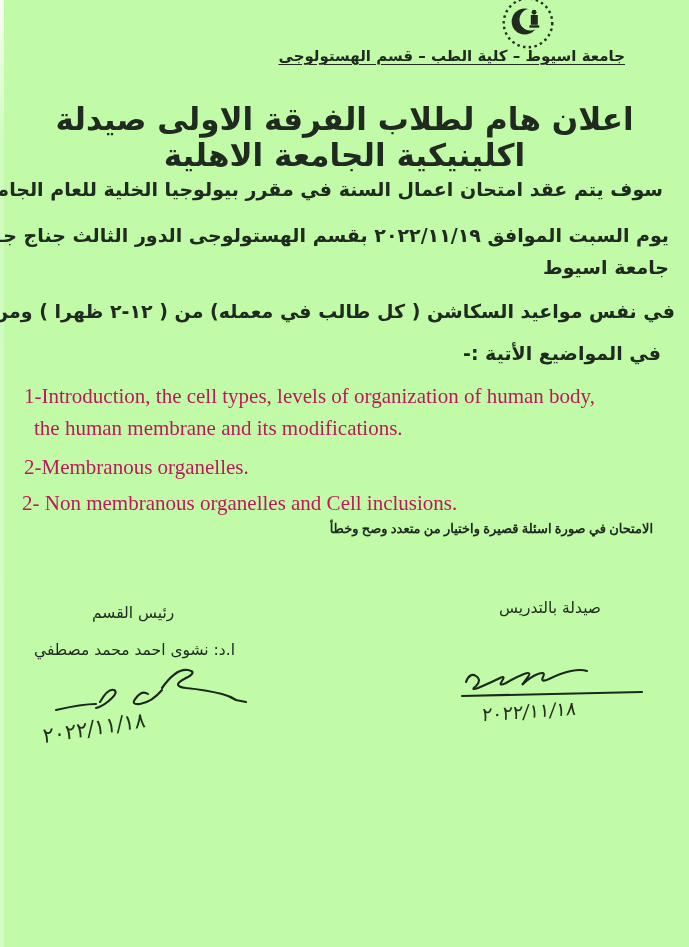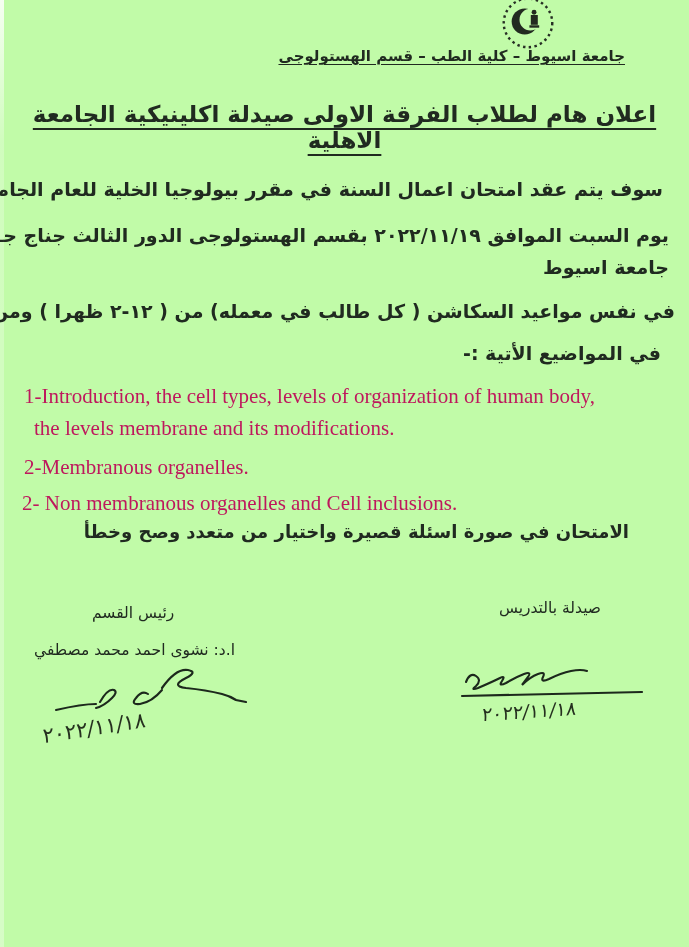--- a/index.html
+++ b/index.html
@@ -17,33 +17,33 @@
   }
   .emblem{position:absolute;left:500px;top:-7px;width:56px;height:58px;}
   .dept-line{
     position:absolute;top:47px;right:64px;
     font-size:15px;font-weight:bold;direction:rtl;
     text-decoration:underline;text-underline-offset:3px;
     letter-spacing:.2px;
   }
   .doc-title{
     position:absolute;top:101px;left:0;right:0;text-align:center;
-    direction:rtl;font-size:23px;font-weight:bold;
-    text-decoration:underline;text-underline-offset:6px;
+    direction:rtl;font-size:31px;font-weight:bold;
+    text-underline-offset:6px;
   }
   .ar-line{
     position:absolute;direction:rtl;font-weight:bold;
     font-size:19px;white-space:nowrap;
   }
   .b1{top:178px;right:26px;}
   .b2{top:224px;right:20px;}
   .b3{top:256px;right:20px;}
   .b4{top:300px;right:14px;}
   .b5{top:342px;right:28px;margin-left:18px;}
-  .exam-format{top:521px;right:60px;font-size:18px;}
+  .exam-format{top:521px;right:36px;font-size:13px;font-family:Liberation Serif, serif;}
   .en-line{
     position:absolute;
     font-family:Liberation Serif, serif;
     font-size:21px;color:#be185d;white-space:nowrap;
   }
   .t0{top:384px;left:24px;}
   .t1{top:416px;left:34px;}
   .t2{top:455px;left:24px;}
   .t3{top:491px;left:22px;}
   .sig-role,.sig-name{
@@ -83,21 +83,21 @@
 
   <div class="doc-title">اعلان هام لطلاب الفرقة الاولى صيدلة اكلينيكية الجامعة الاهلية</div>
 
   <div class="ar-line b1">سوف يتم عقد امتحان اعمال السنة في مقرر بيولوجيا الخلية للعام الجامعى ٢٠٢٣/٢٠٢٢</div>
   <div class="ar-line b2">يوم السبت الموافق ٢٠٢٢/١١/١٩ بقسم الهستولوجى الدور الثالث جناج جـ - كلية الطب</div>
   <div class="ar-line b3">جامعة اسيوط</div>
   <div class="ar-line b4">في نفس مواعيد السكاشن ( كل طالب في معمله) من ( ١٢-٢ ظهرا ) ومن ( ٢-٤ظهرا)</div>
   <div class="ar-line b5">في المواضيع الأتية :-</div>
 
   <div class="en-line t0">1-Introduction, the cell types, levels of organization of human body,</div>
-  <div class="en-line t1">the levels membrane and its modifications.</div>
+  <div class="en-line t1">the human membrane and its modifications.</div>
   <div class="en-line t2">2-Membranous organelles.</div>
   <div class="en-line t3">2- Non membranous organelles and Cell inclusions.</div>
 
   <div class="ar-line exam-format">الامتحان في صورة اسئلة قصيرة واختيار من متعدد وصح وخطأ</div>
 
   <div class="sig-role role-right">صيدلة بالتدريس</div>
   <div class="sig-role role-left">رئيس القسم</div>
   <div class="sig-name name-left">ا.د: نشوى احمد محمد مصطفي</div>
 
   <svg class="sig-svg sig-right-svg" width="200" height="52" viewBox="0 0 200 52" aria-hidden="true">

